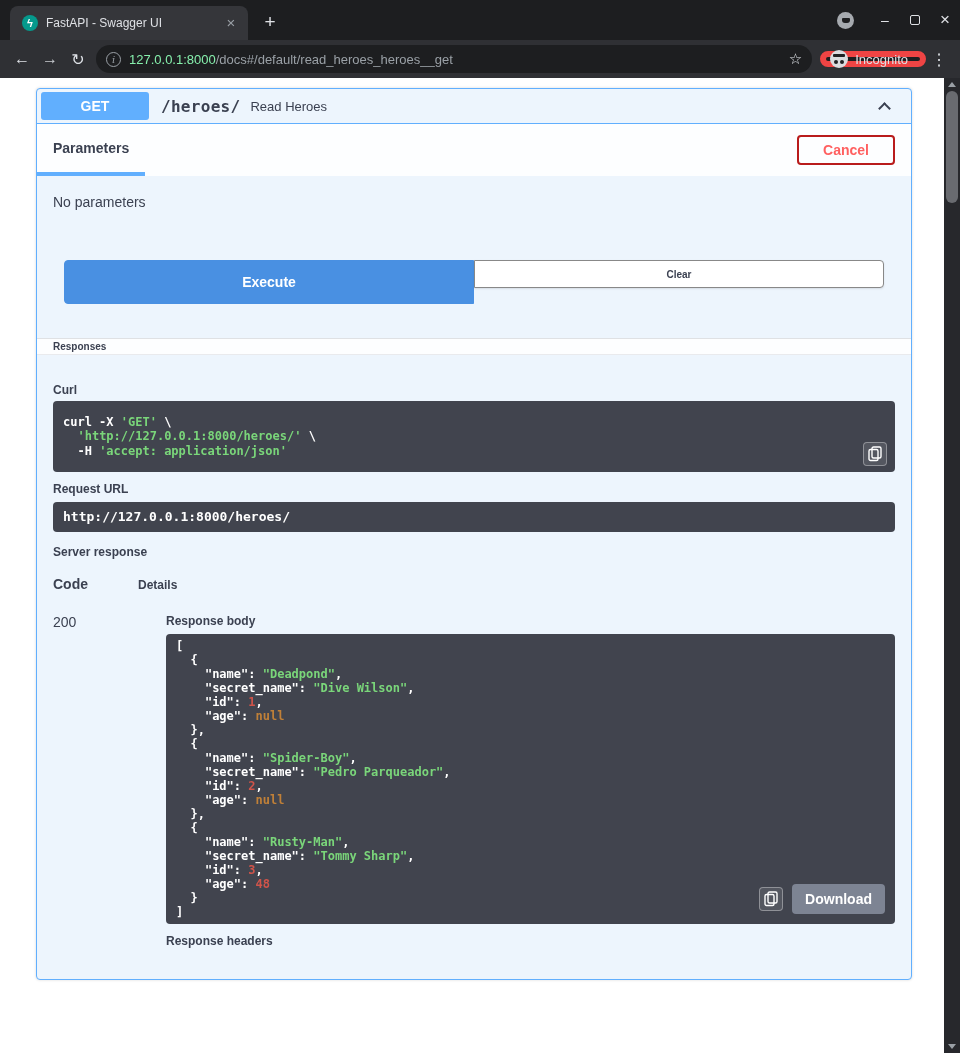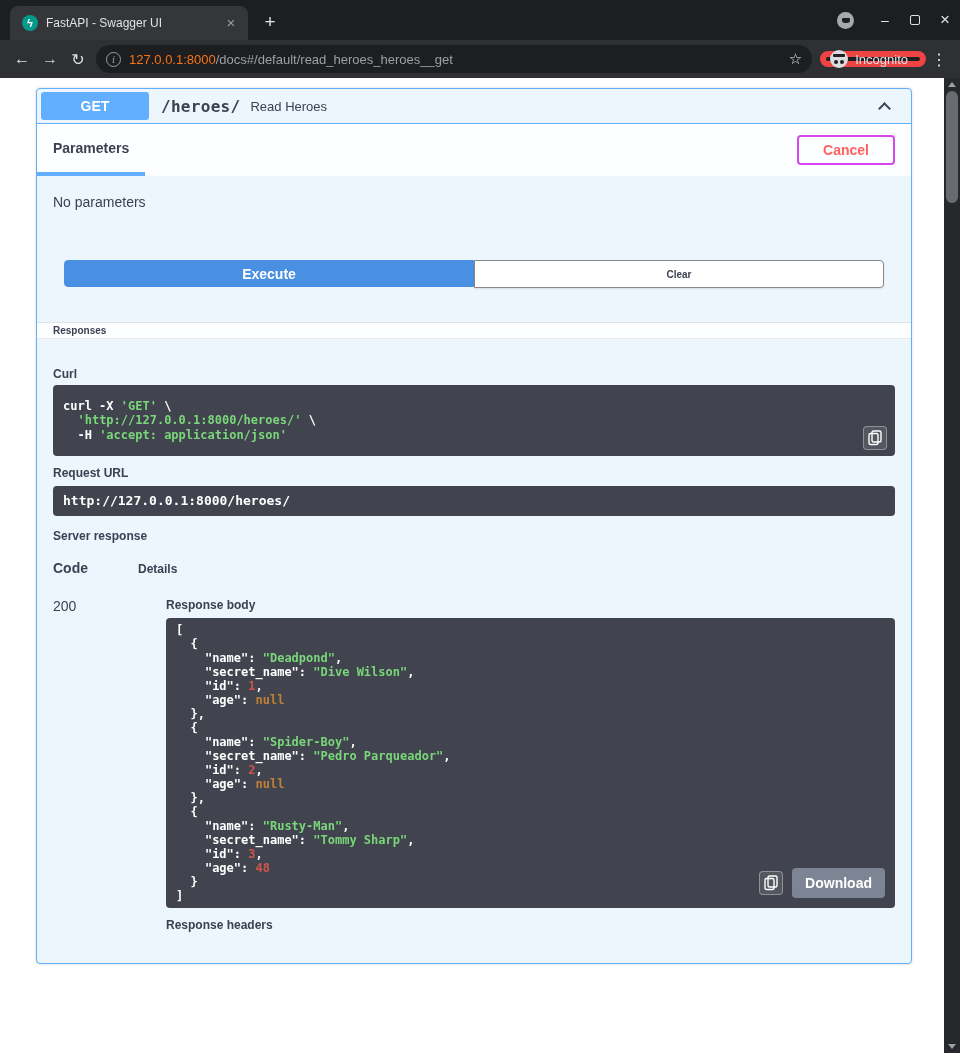--- a/index.html
+++ b/index.html
@@ -48,27 +48,27 @@
   
   .opblock { border:1px solid #61affe; border-radius:4px; background:#edf5fd; box-shadow:0 0 3px rgba(0,0,0,.15); }
   .op-summary { display:flex; align-items:center; padding:3px 4px; gap:0; border-bottom:1px solid #61affe; }
   .method { background:#61affe; color:#fff; font-weight:bold; font-size:14px; border-radius:3px; padding:6px 0; width:108px; text-align:center; flex:none; }
   .op-path { font-family:"DejaVu Sans Mono", monospace; font-size:16px; font-weight:bold; color:#3b4151; padding-left:12px; letter-spacing:.3px; }
   .op-sumtext { font-size:13px; color:#3b4151; padding-left:10px; }
   .chev { margin-left:auto; margin-right:18px; width:9px; height:9px; border-left:2px solid #3b4151; border-top:2px solid #3b4151; transform:rotate(45deg); margin-top:4px; }
 
   .sec-header { background:rgba(255,255,255,.85); display:flex; align-items:stretch; height:52px; }
   .param-tab { display:flex; align-items:center; padding:0 16px; border-bottom:4px solid #61affe; font-weight:bold; font-size:14px; color:#3b4151; }
-  .cancel-btn { align-self:center; margin-left:auto; margin-right:16px; border:2px solid #d946ef; border-radius:4px; background:transparent; color:#ff6060; font-weight:bold; font-size:14px; padding:5px 24px; cursor:pointer; font-family:"Liberation Sans",sans-serif; }
+  .cancel-btn { align-self:center; margin-left:auto; margin-right:16px; border:2px solid #b91c1c; border-radius:4px; background:transparent; color:#ff6060; font-weight:bold; font-size:14px; padding:5px 24px; cursor:pointer; font-family:"Liberation Sans",sans-serif; }
 
   .params-body { padding:18px 16px 0; }
   .no-params { font-size:14px; color:#3b4151; }
 
   .execute-wrapper { display:flex; padding:50px 27px 34px; }
-  .execute-btn { flex:1; height:27px; background:#4990e2; border:1px solid #4990e2; border-radius:4px 0 0 4px; color:#fff; font-weight:bold; font-size:14px; display:flex; align-items:center; justify-content:center; cursor:pointer; }
+  .execute-btn { flex:1; height:44px; background:#4990e2; border:1px solid #4990e2; border-radius:4px 0 0 4px; color:#fff; font-weight:bold; font-size:14px; display:flex; align-items:center; justify-content:center; cursor:pointer; }
   .clear-btn { flex:1; height:28px; background:#fff; border:1px solid #888; border-radius:0 4px 4px 0; color:#3b4151; font-weight:bold; font-size:10px; display:flex; align-items:center; justify-content:center; box-shadow:0 1px 2px rgba(0,0,0,.1); cursor:pointer; }
 
   .responses-header { background:rgba(255,255,255,.85); border-top:1px solid rgba(59,65,81,.15); border-bottom:1px solid rgba(59,65,81,.1); padding:2px 16px; font-weight:bold; font-size:10px; color:#3b4151; }
 
   .responses-body { padding:28px 16px 24px; }
   .code-label { font-size:12px; font-weight:bold; color:#3b4151; margin-bottom:4px; }
   .code-block { background:#41444e; border-radius:4px; color:#fff; font-family:"DejaVu Sans Mono", monospace; font-size:12px; font-weight:600; position:relative; }
   .code-line { white-space:pre; }
   .curl-block { padding:14px 10px; line-height:14.4px; }
   .requrl-block { margin-top:0; padding:7px 10px; font-size:13px; line-height:16px; }
@@ -120,21 +120,21 @@
       <span class="winbtn" style="font-size:17px;">×</span>
     </div>
   </div>
 
   <div class="navbar">
     <span class="nav-icon">←</span>
     <span class="nav-icon fwd">→</span>
     <span class="nav-icon">↻</span>
     <div class="urlbar">
       <span class="info-badge">i</span>
-      <span class="url-text"><b style="font-weight:normal;color:#f97316;">127.0.0.1:8000</b><span class="url-path">/docs#/default/read_heroes_heroes__get</span></span>
+      <span class="url-text"><b style="font-weight:normal;color:#86efac;">127.0.0.1:8000</b><span class="url-path">/docs#/default/read_heroes_heroes__get</span></span>
       <span class="star">☆</span>
     </div>
     <div class="incog-badge">
       <span class="incog-circle">
         <span class="incog-hat"></span>
         <span class="incog-eyes"></span>
       </span>
       <span class="incog-text">Incognito</span>
     </div>
     <span class="menu-dots">⋮</span>

